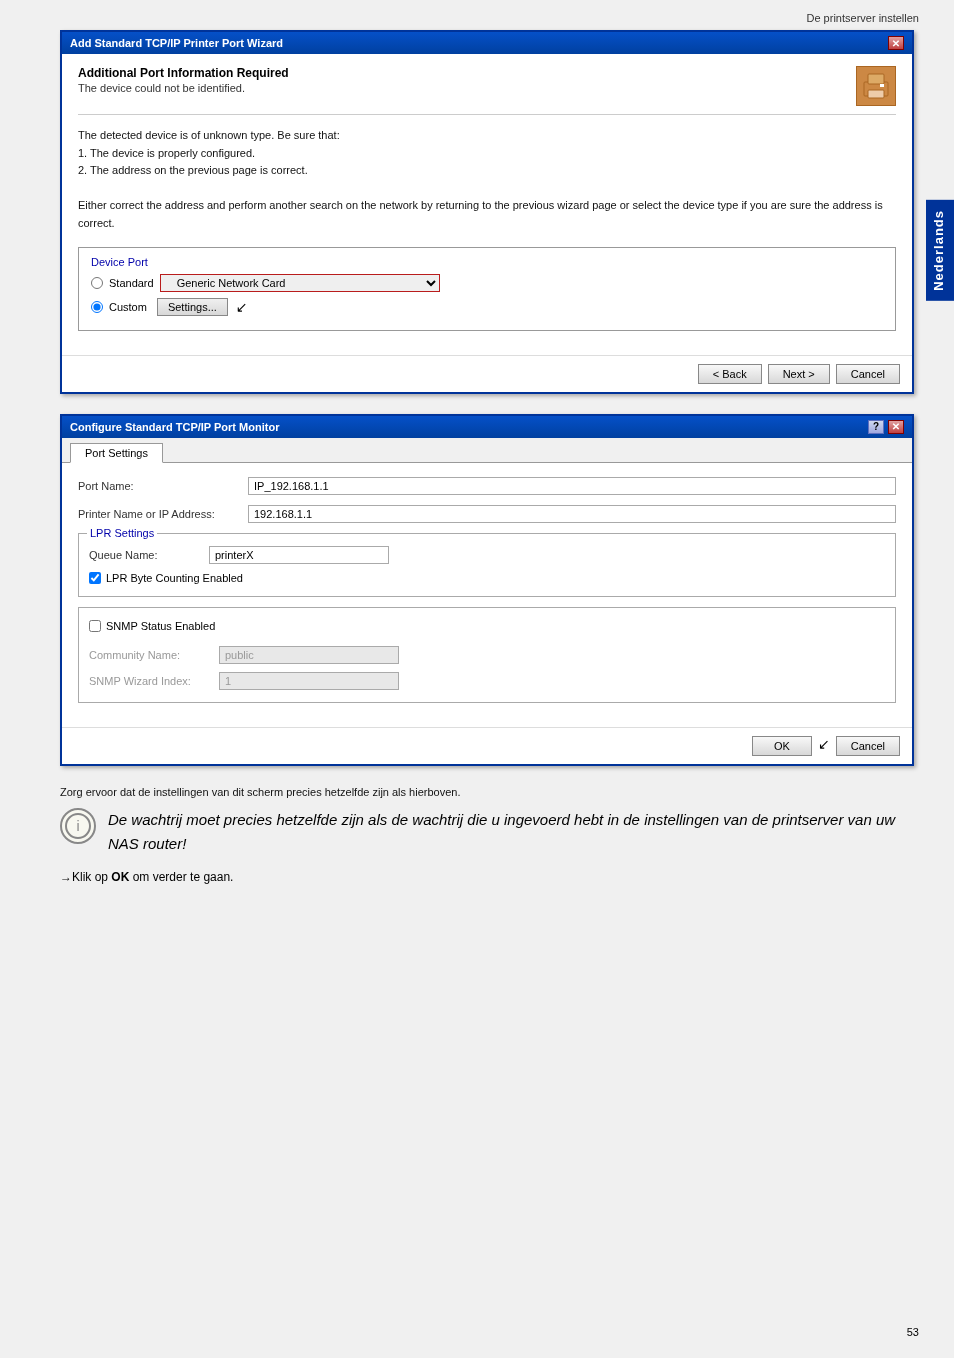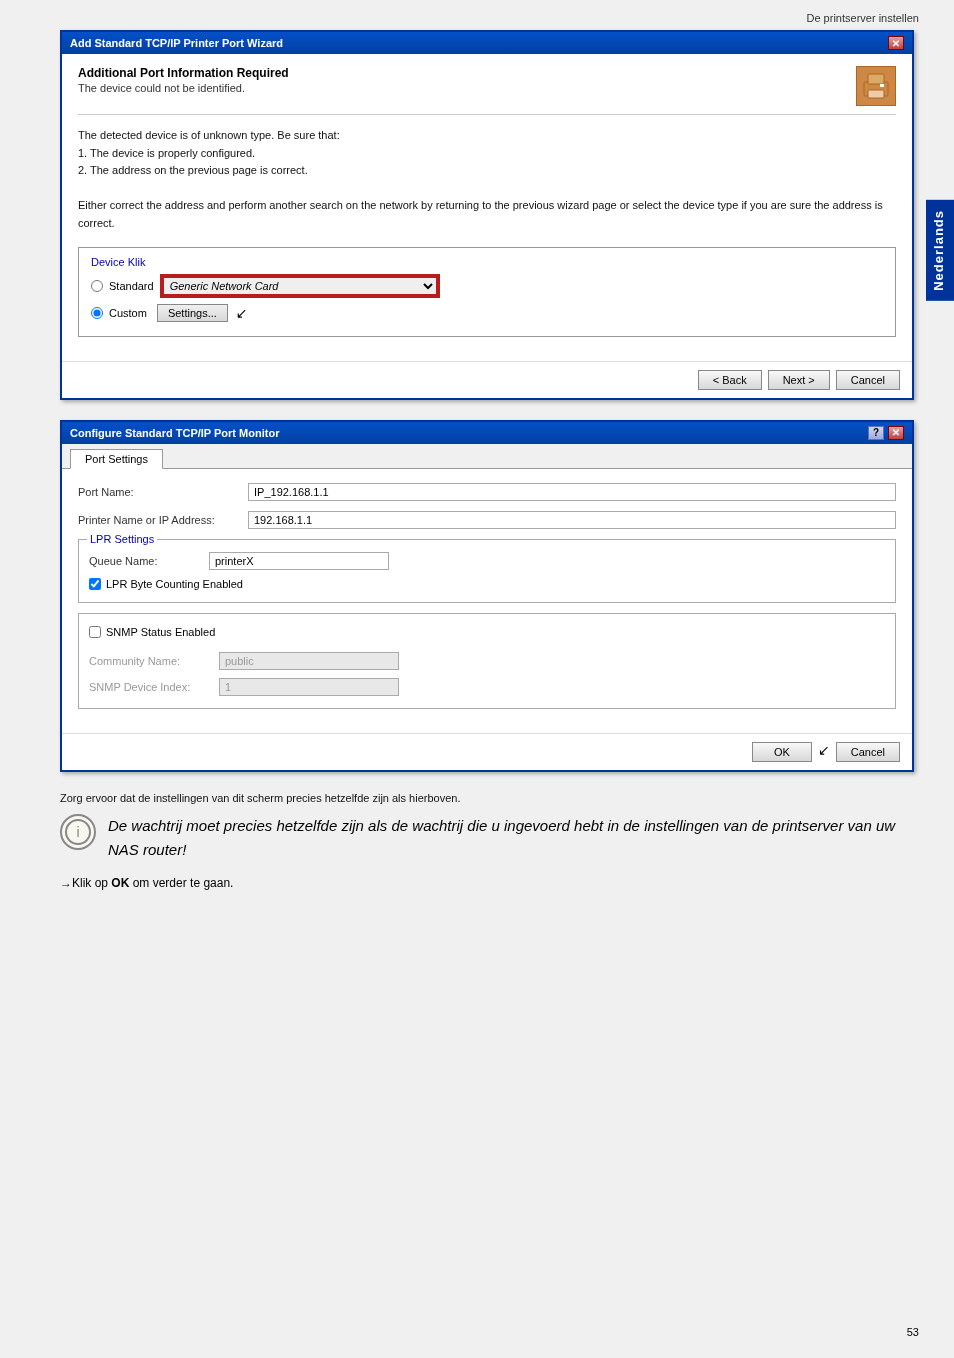--- a/index.html
+++ b/index.html
@@ -155,24 +155,23 @@
 
     .radio-row {
       display: flex;
       align-items: center;
       margin-bottom: 6px;
       gap: 6px;
     }
 
     .radio-row select {
       font-size: 11px;
-      padding: 1px 2px;
-      border: 4px solid #b91c1c;
+      padding: 1px 12px;
+      border: 1px solid #b91c1c;
       width: 280px;
-      font-style: italic;
     }
 
     .settings-btn {
       background: linear-gradient(to bottom, #f0f0f0, #d8d8d8);
       border: 1px solid #888;
       padding: 2px 10px;
       font-size: 11px;
       cursor: pointer;
       margin-left: 4px;
     }
@@ -487,21 +486,21 @@
 
       <div class="dialog-body-text">
         <div>The detected device is of unknown type.  Be sure that:</div>
         <div>1. The device is properly configured.</div>
         <div>2. The address on the previous page is correct.</div>
         <br>
         <div>Either correct the address and perform another search on the network by returning to the previous wizard page or select the device type if you are sure the address is correct.</div>
       </div>
 
       <div class="device-type-section">
-        <div class="device-type-label">Device Klik</div>
+        <div class="device-type-label">Device Port</div>
         <div class="radio-row">
           <input type="radio" name="devicetype" style="">
           <label>Standard</label>
           <select>
             <option>Generic Network Card</option>
           </select>
         </div>
         <div class="radio-row">
           <input type="radio" name="devicetype" checked="" style="">
           <label>Custom</label>
@@ -560,21 +559,21 @@
       <div class="snmp-section">
         <div class="checkbox-row">
           <input type="checkbox" style="">
           <span>SNMP Status Enabled</span>
         </div>
         <div class="community-row">
           <div class="community-label">Community Name:</div>
           <input class="community-input" type="text" value="public" style="">
         </div>
         <div class="snmp-index-row">
-          <div class="snmp-index-label">SNMP Device Index:</div>
+          <div class="snmp-index-label">SNMP Wizard Index:</div>
           <input class="snmp-index-input" type="text" value="1" style="">
         </div>
       </div>
 
     </div>
 
     <div class="dialog-buttons">
       <button class="btn">OK</button>
       <span style="font-size:14px;">↙</span>
       <button class="btn">Cancel</button>

